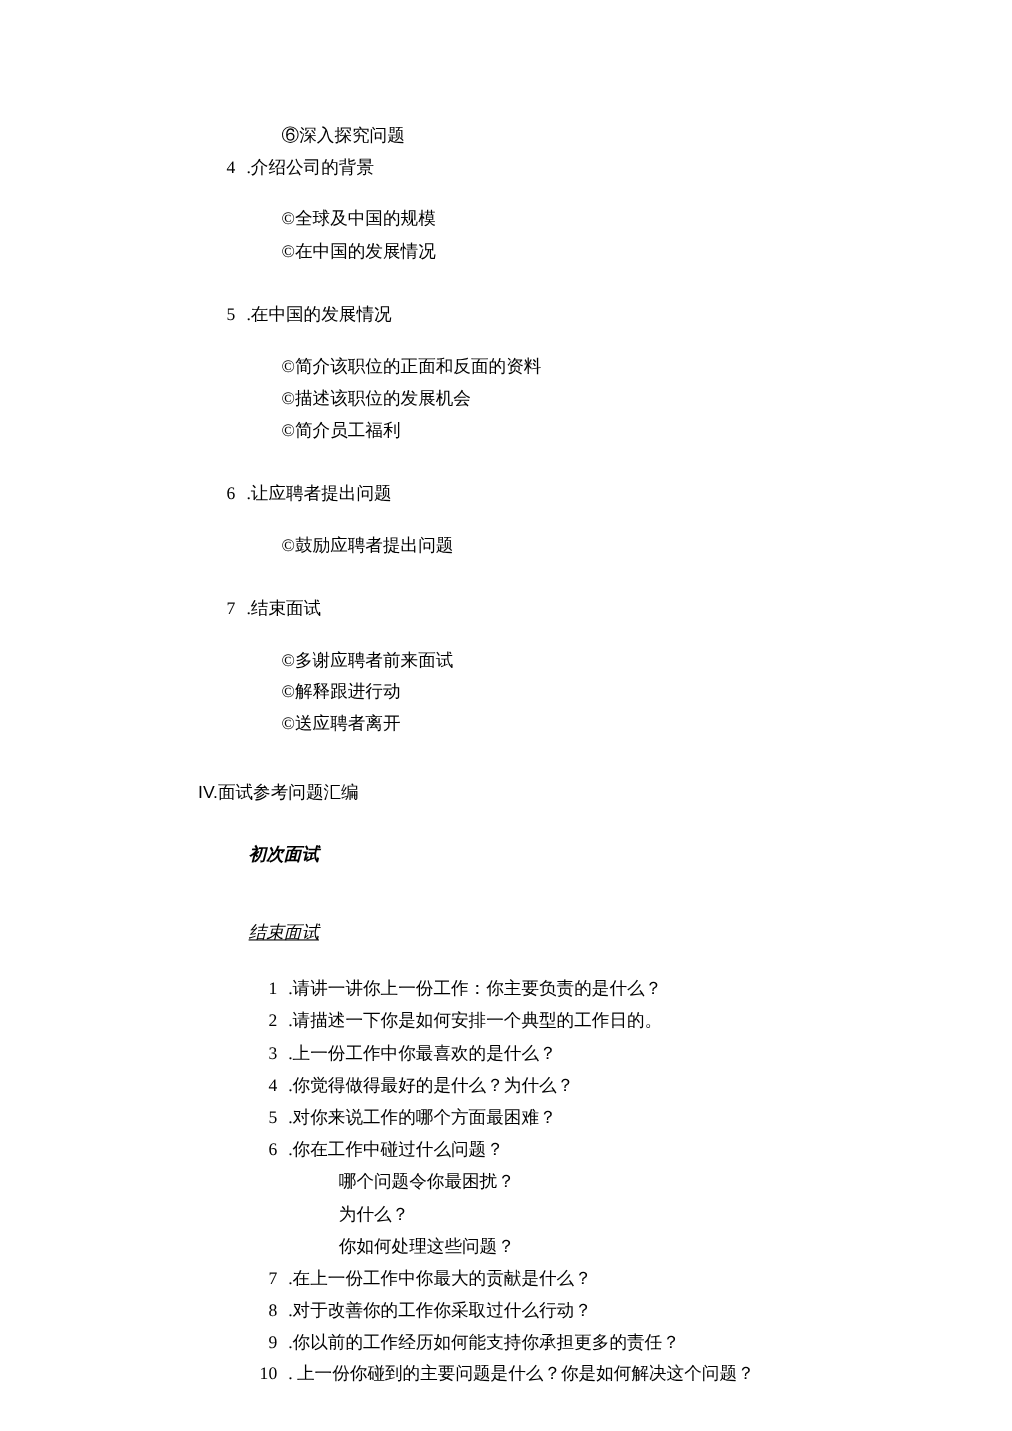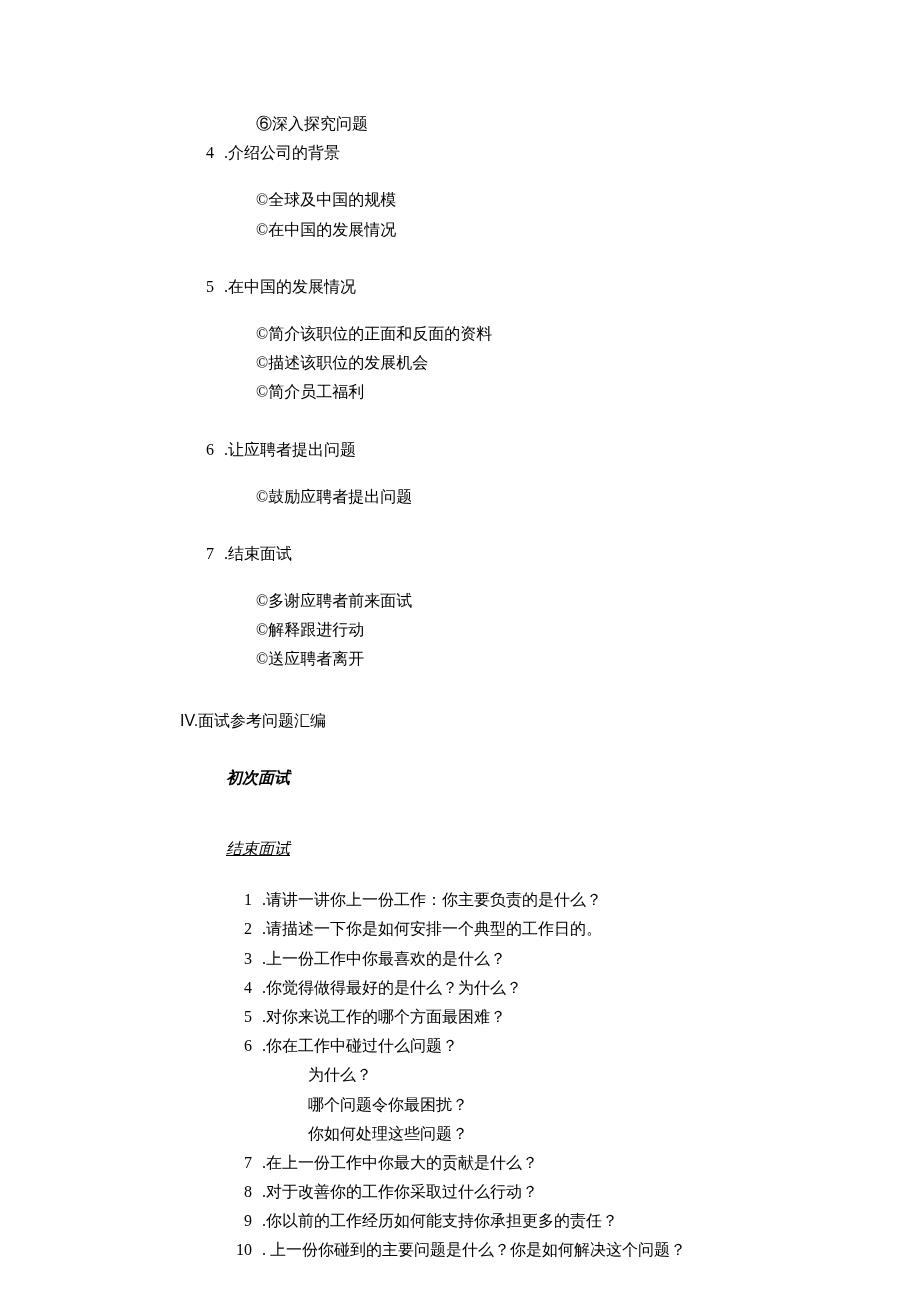--- a/index.html
+++ b/index.html
@@ -158,22 +158,22 @@
       <span class="t">.你觉得做得最好的是什么？为什么？</span>
     </div>
     <div class="row">
       <span class="n">5</span>
       <span class="t">.对你来说工作的哪个方面最困难？</span>
     </div>
     <div class="row">
       <span class="n">6</span>
       <span class="t">.你在工作中碰过什么问题？</span>
     </div>
+    <div class="sub">哪个问题令你最困扰？</div>
     <div class="sub">为什么？</div>
-    <div class="sub">哪个问题令你最困扰？</div>
     <div class="sub">你如何处理这些问题？</div>
     <div class="row">
       <span class="n">7</span>
       <span class="t">.在上一份工作中你最大的贡献是什么？</span>
     </div>
     <div class="row">
       <span class="n">8</span>
       <span class="t">.对于改善你的工作你采取过什么行动？</span>
     </div>
     <div class="row">

